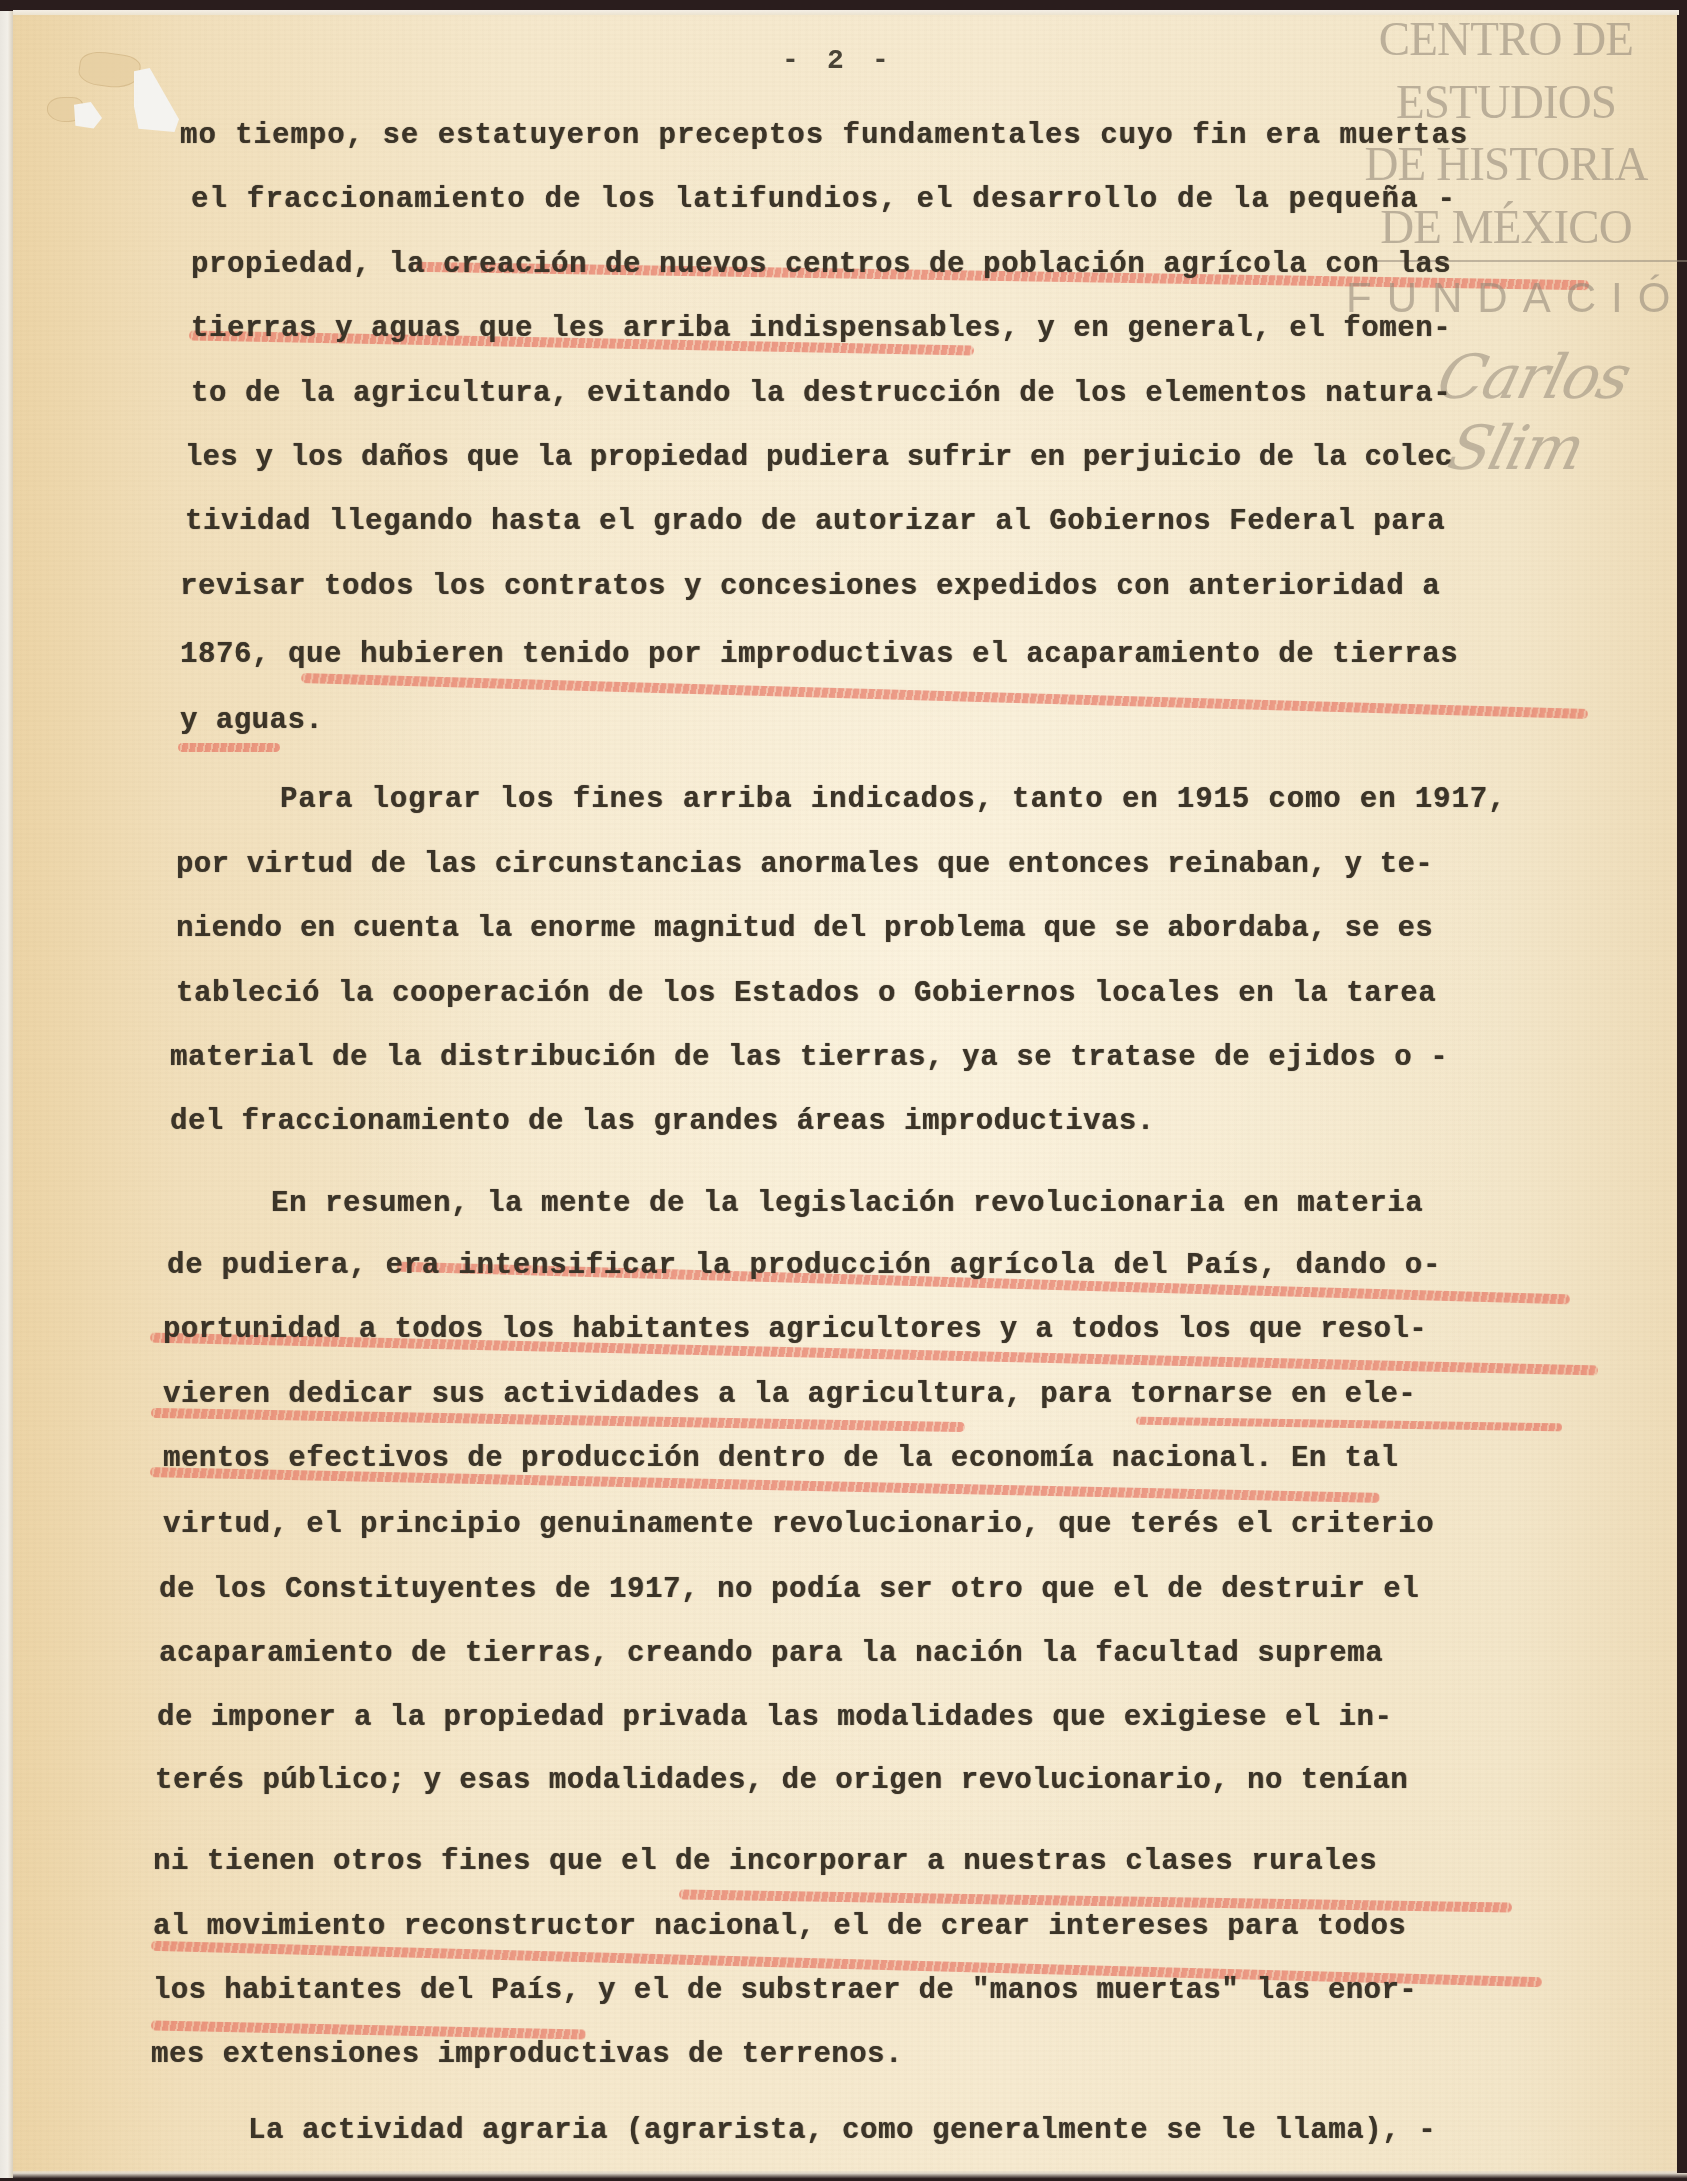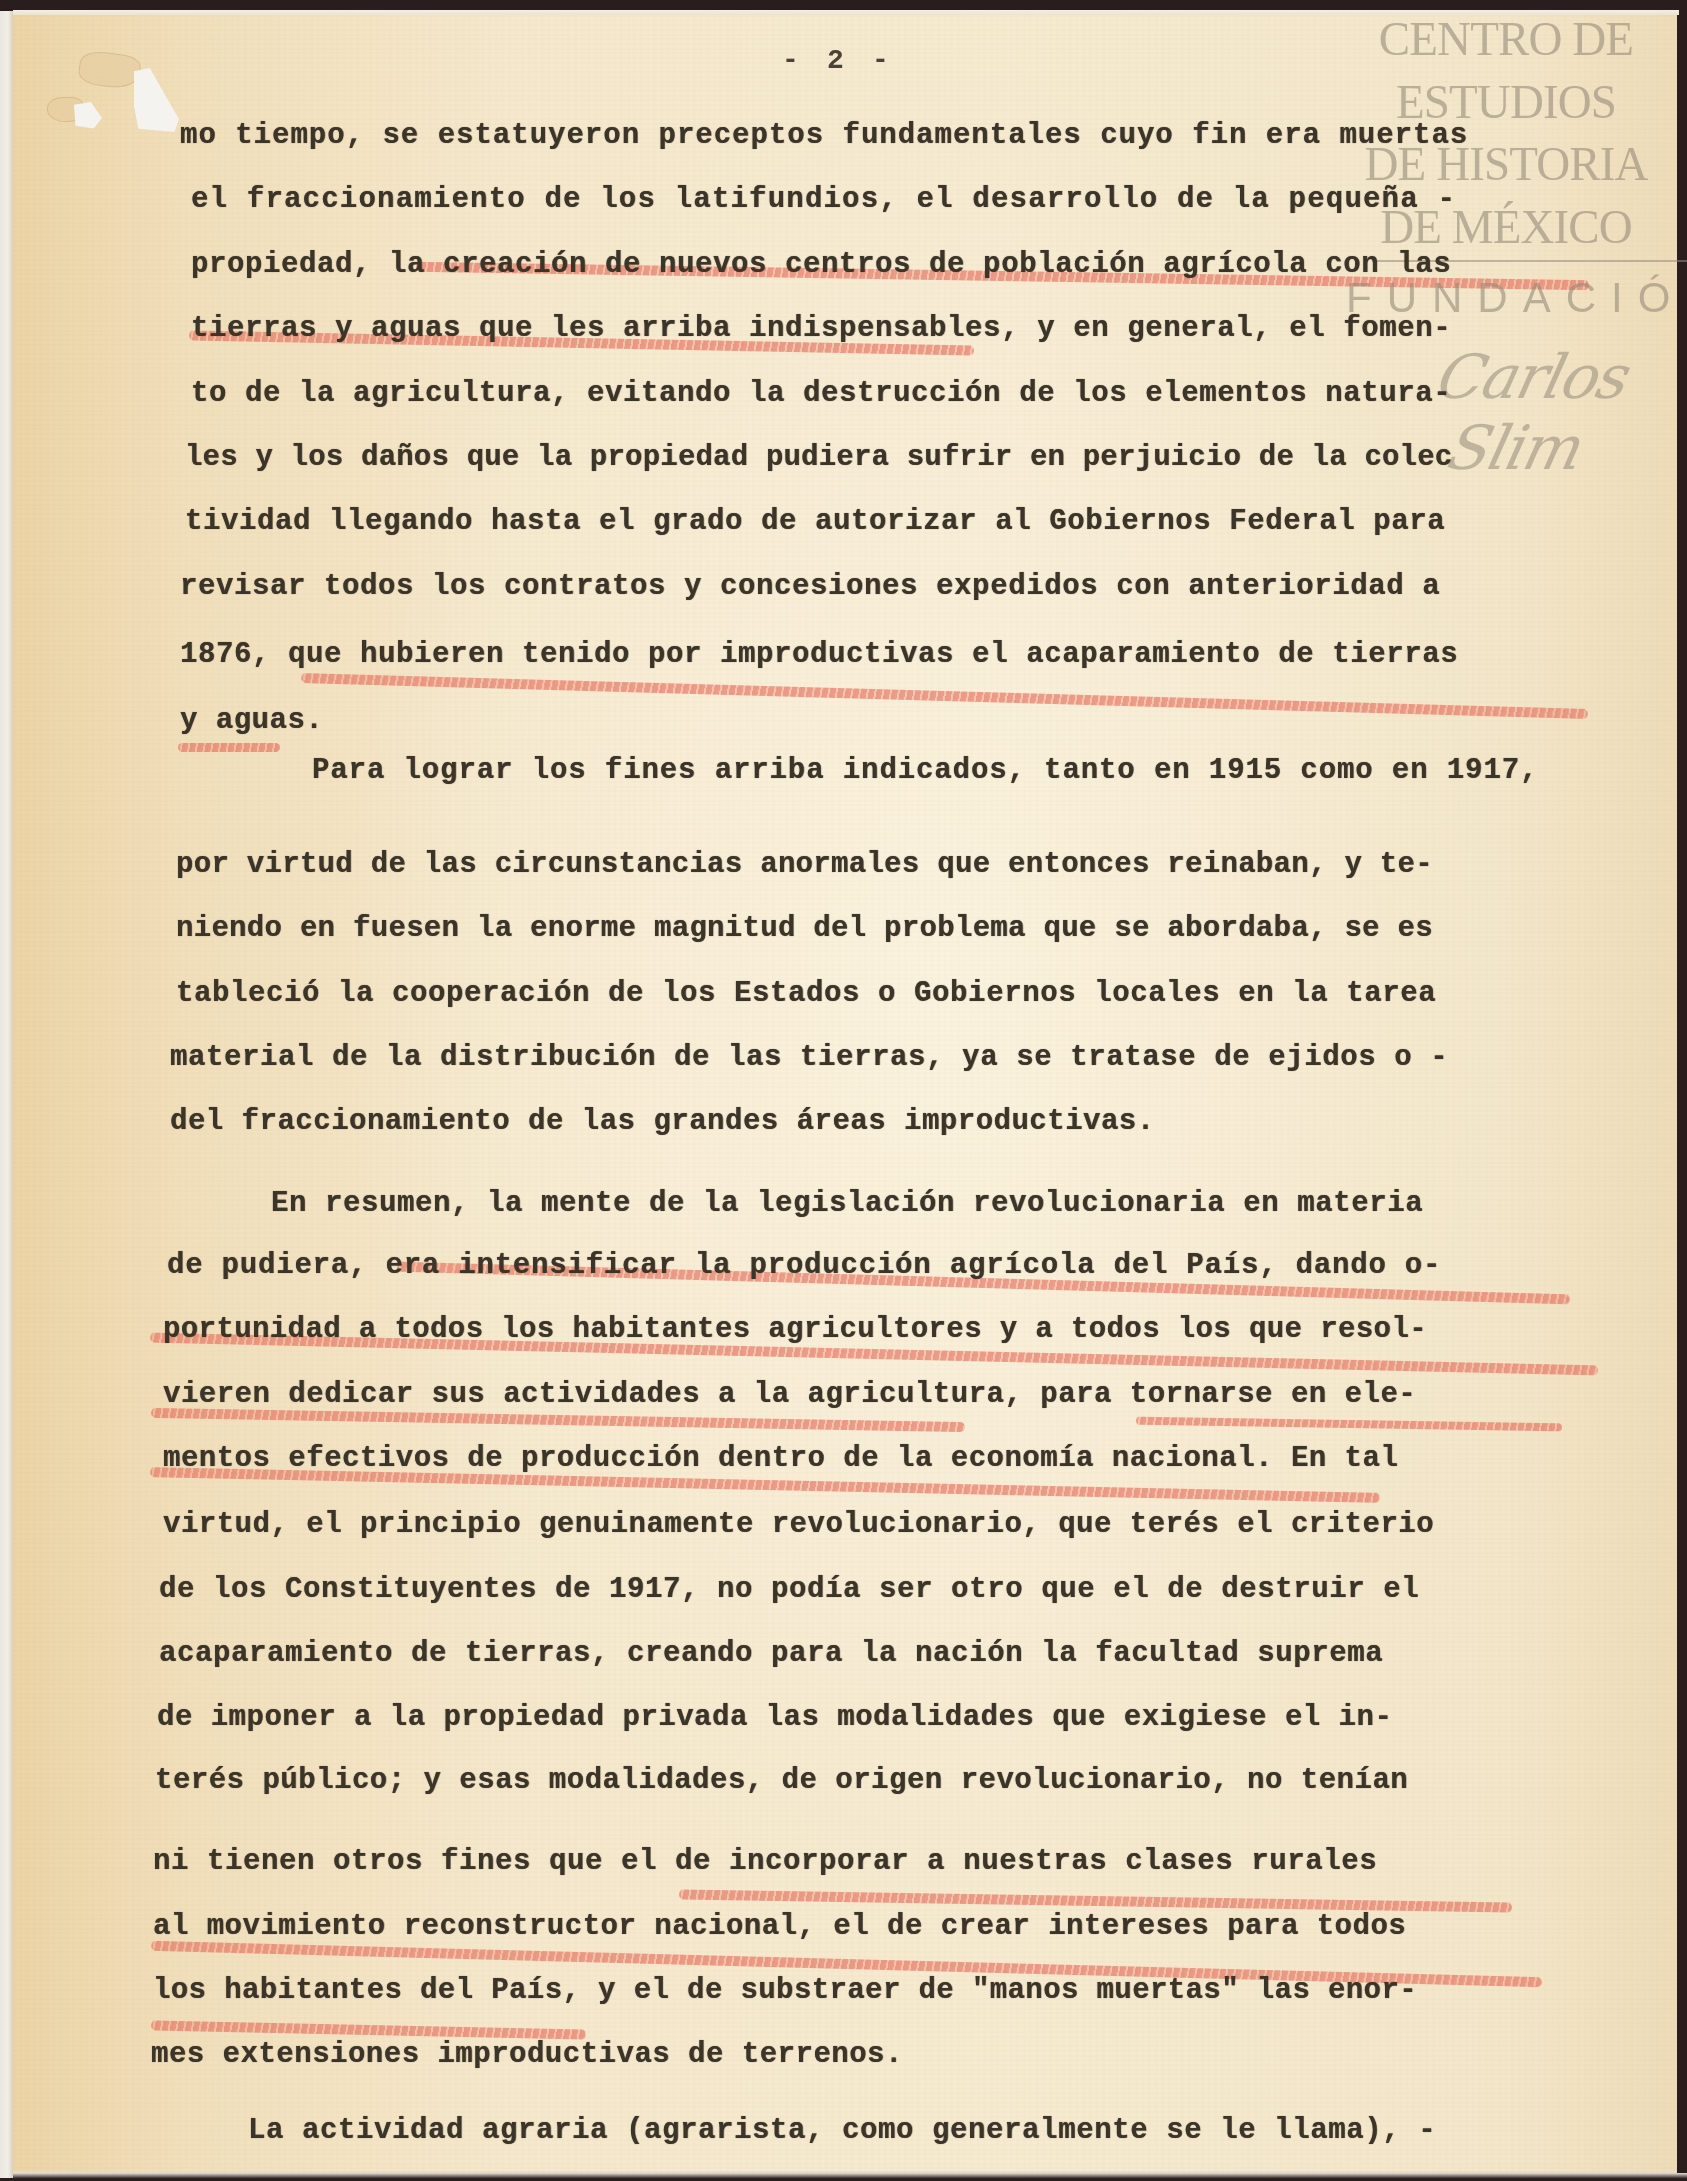--- a/index.html
+++ b/index.html
@@ -211,23 +211,23 @@
     <div class="line" style="left:191px; top:314px; letter-spacing:0.6px;">tierras y aguas que les arriba indispensables, y en general, el fomen-</div>
     <div class="line" style="left:191px; top:379px; letter-spacing:0.6px;">to de la agricultura, evitando la destrucción de los elementos natura-</div>
     <div class="line" style="left:185px; top:443px; letter-spacing:0.2px;">les y los daños que la propiedad pudiera sufrir en perjuicio de la colec</div>
     <div class="line" style="left:185px; top:507px; letter-spacing:0.6px;">tividad llegando hasta el grado de autorizar al Gobiernos Federal para</div>
     <div class="line" style="left:180px; top:572px; letter-spacing:0.6px;">revisar todos los contratos y concesiones expedidos con anterioridad a</div>
     <div class="line" style="left:180px; top:640px; letter-spacing:0.6px;">1876, que hubieren tenido por improductivas el acaparamiento de tierras</div>
     <div class="line" style="left:180px; top:706px;">y aguas.</div>
   </div>
 
   <div>
-    <div class="line" style="left:280px; top:756px; letter-spacing:0.9px;margin-left:32px;">Para lograr los fines arriba indicados, tanto en 1915 como en 1917,</div>
+    <div class="line" style="left:280px; top:785px; letter-spacing:0.9px;">Para lograr los fines arriba indicados, tanto en 1915 como en 1917,</div>
     <div class="line" style="left:176px; top:850px; letter-spacing:0.3px;">por virtud de las circunstancias anormales que entonces reinaban, y te-</div>
-    <div class="line" style="left:176px; top:914px; letter-spacing:0.3px;">niendo en fuesen la enorme magnitud del problema que se abordaba, se es</div>
+    <div class="line" style="left:176px; top:914px; letter-spacing:0.3px;">niendo en cuenta la enorme magnitud del problema que se abordaba, se es</div>
     <div class="line" style="left:176px; top:979px; letter-spacing:0.6px;">tableció la cooperación de los Estados o Gobiernos locales en la tarea</div>
     <div class="line" style="left:170px; top:1043px; letter-spacing:0.6px;">material de la distribución de las tierras, ya se tratase de ejidos o -</div>
     <div class="line" style="left:170px; top:1107px;">del fraccionamiento de las grandes áreas improductivas.</div>
   </div>
 
   <div>
     <div class="line" style="left:271px; top:1189px; letter-spacing:0.6px;">En resumen, la mente de la legislación revolucionaria en materia</div>
     <div class="line" style="left:167px; top:1251px; letter-spacing:0.8px;">de pudiera, era intensificar la producción agrícola del País, dando o-</div>
     <div class="line" style="left:163px; top:1315px; letter-spacing:0.4px;">portunidad a todos los habitantes agricultores y a todos los que resol-</div>
     <div class="line" style="left:163px; top:1380px; letter-spacing:0.5px;">vieren dedicar sus actividades a la agricultura, para tornarse en ele-</div>

